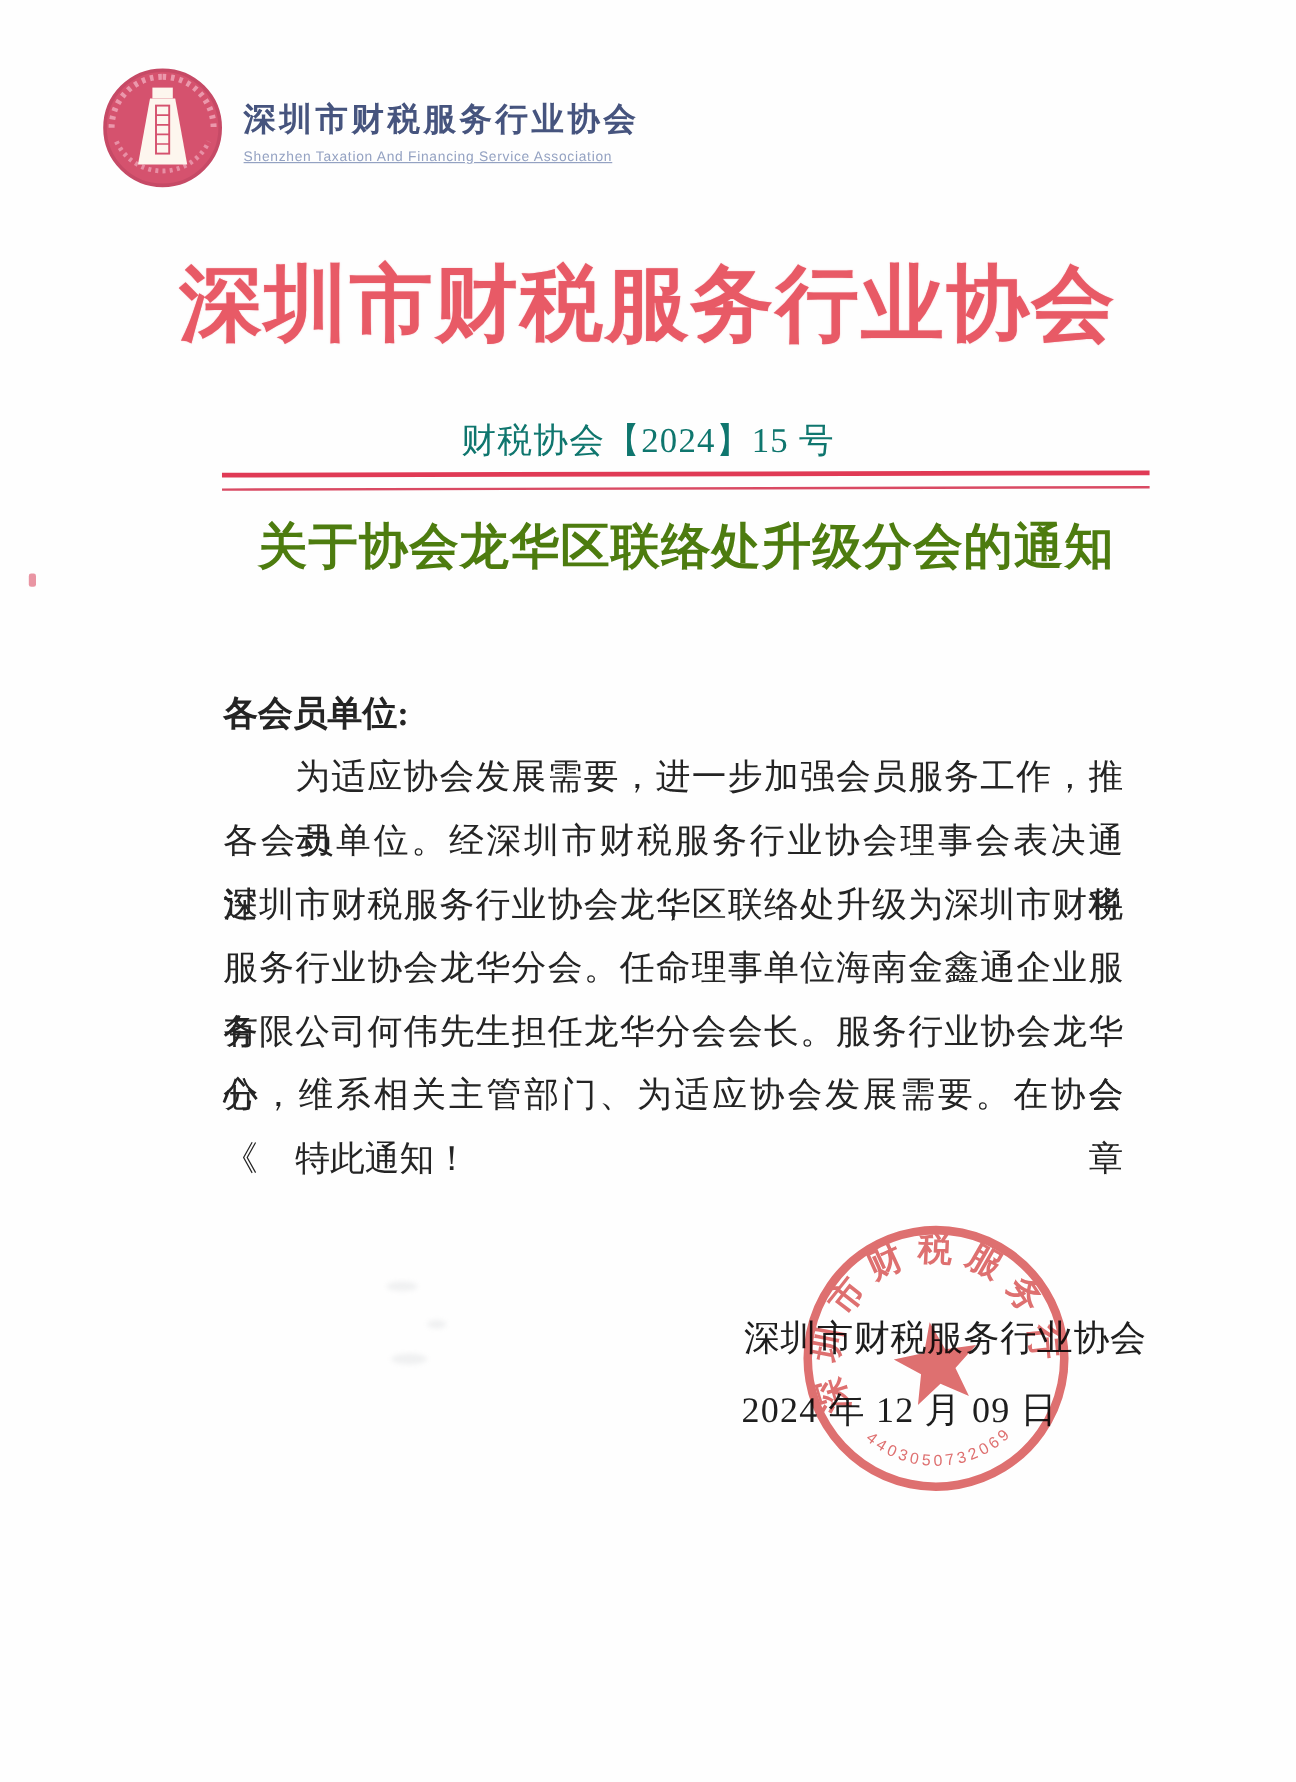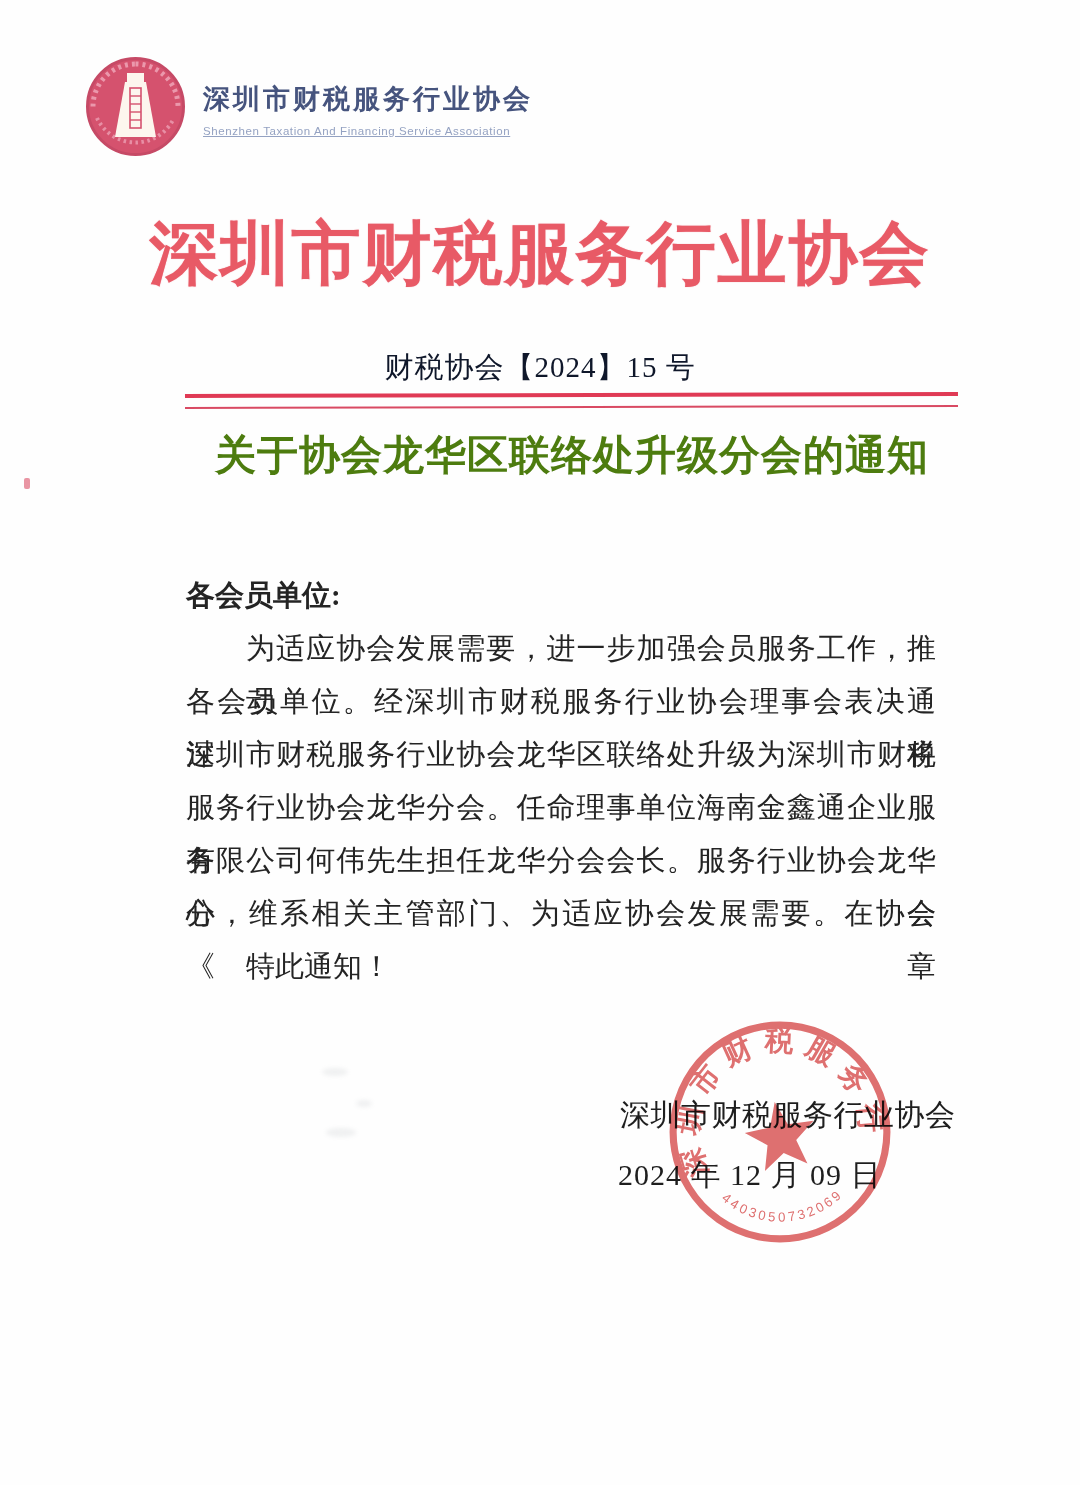--- a/index.html
+++ b/index.html
@@ -27,21 +27,21 @@
   .red-title{
     position:absolute;left:0;top:208px;width:100%;
     text-align:center;
     font-size:69px;font-weight:900;letter-spacing:2px;
     color:#e85a66;
     text-shadow:0 0 1px rgba(232,74,96,.55);
     white-space:nowrap;
   }
   .doc-number{
     position:absolute;left:0;top:348px;width:100%;
-    text-align:center;font-size:29px;color:#0f172a;letter-spacing:1px;
+    text-align:center;font-size:29px;color:#0f766e;letter-spacing:1px;
   }
   .red-rule{
     position:absolute;left:185px;top:393px;width:773px;height:9px;
     border-top:4px solid #e03a55;
     border-bottom:2px solid #d94a63;
     transform:rotate(-0.15deg);
   }
   .subject-title{
     position:absolute;left:0;top:428px;width:100%;
     text-align:center;font-size:41px;font-weight:700;color:#4d7c0f;

